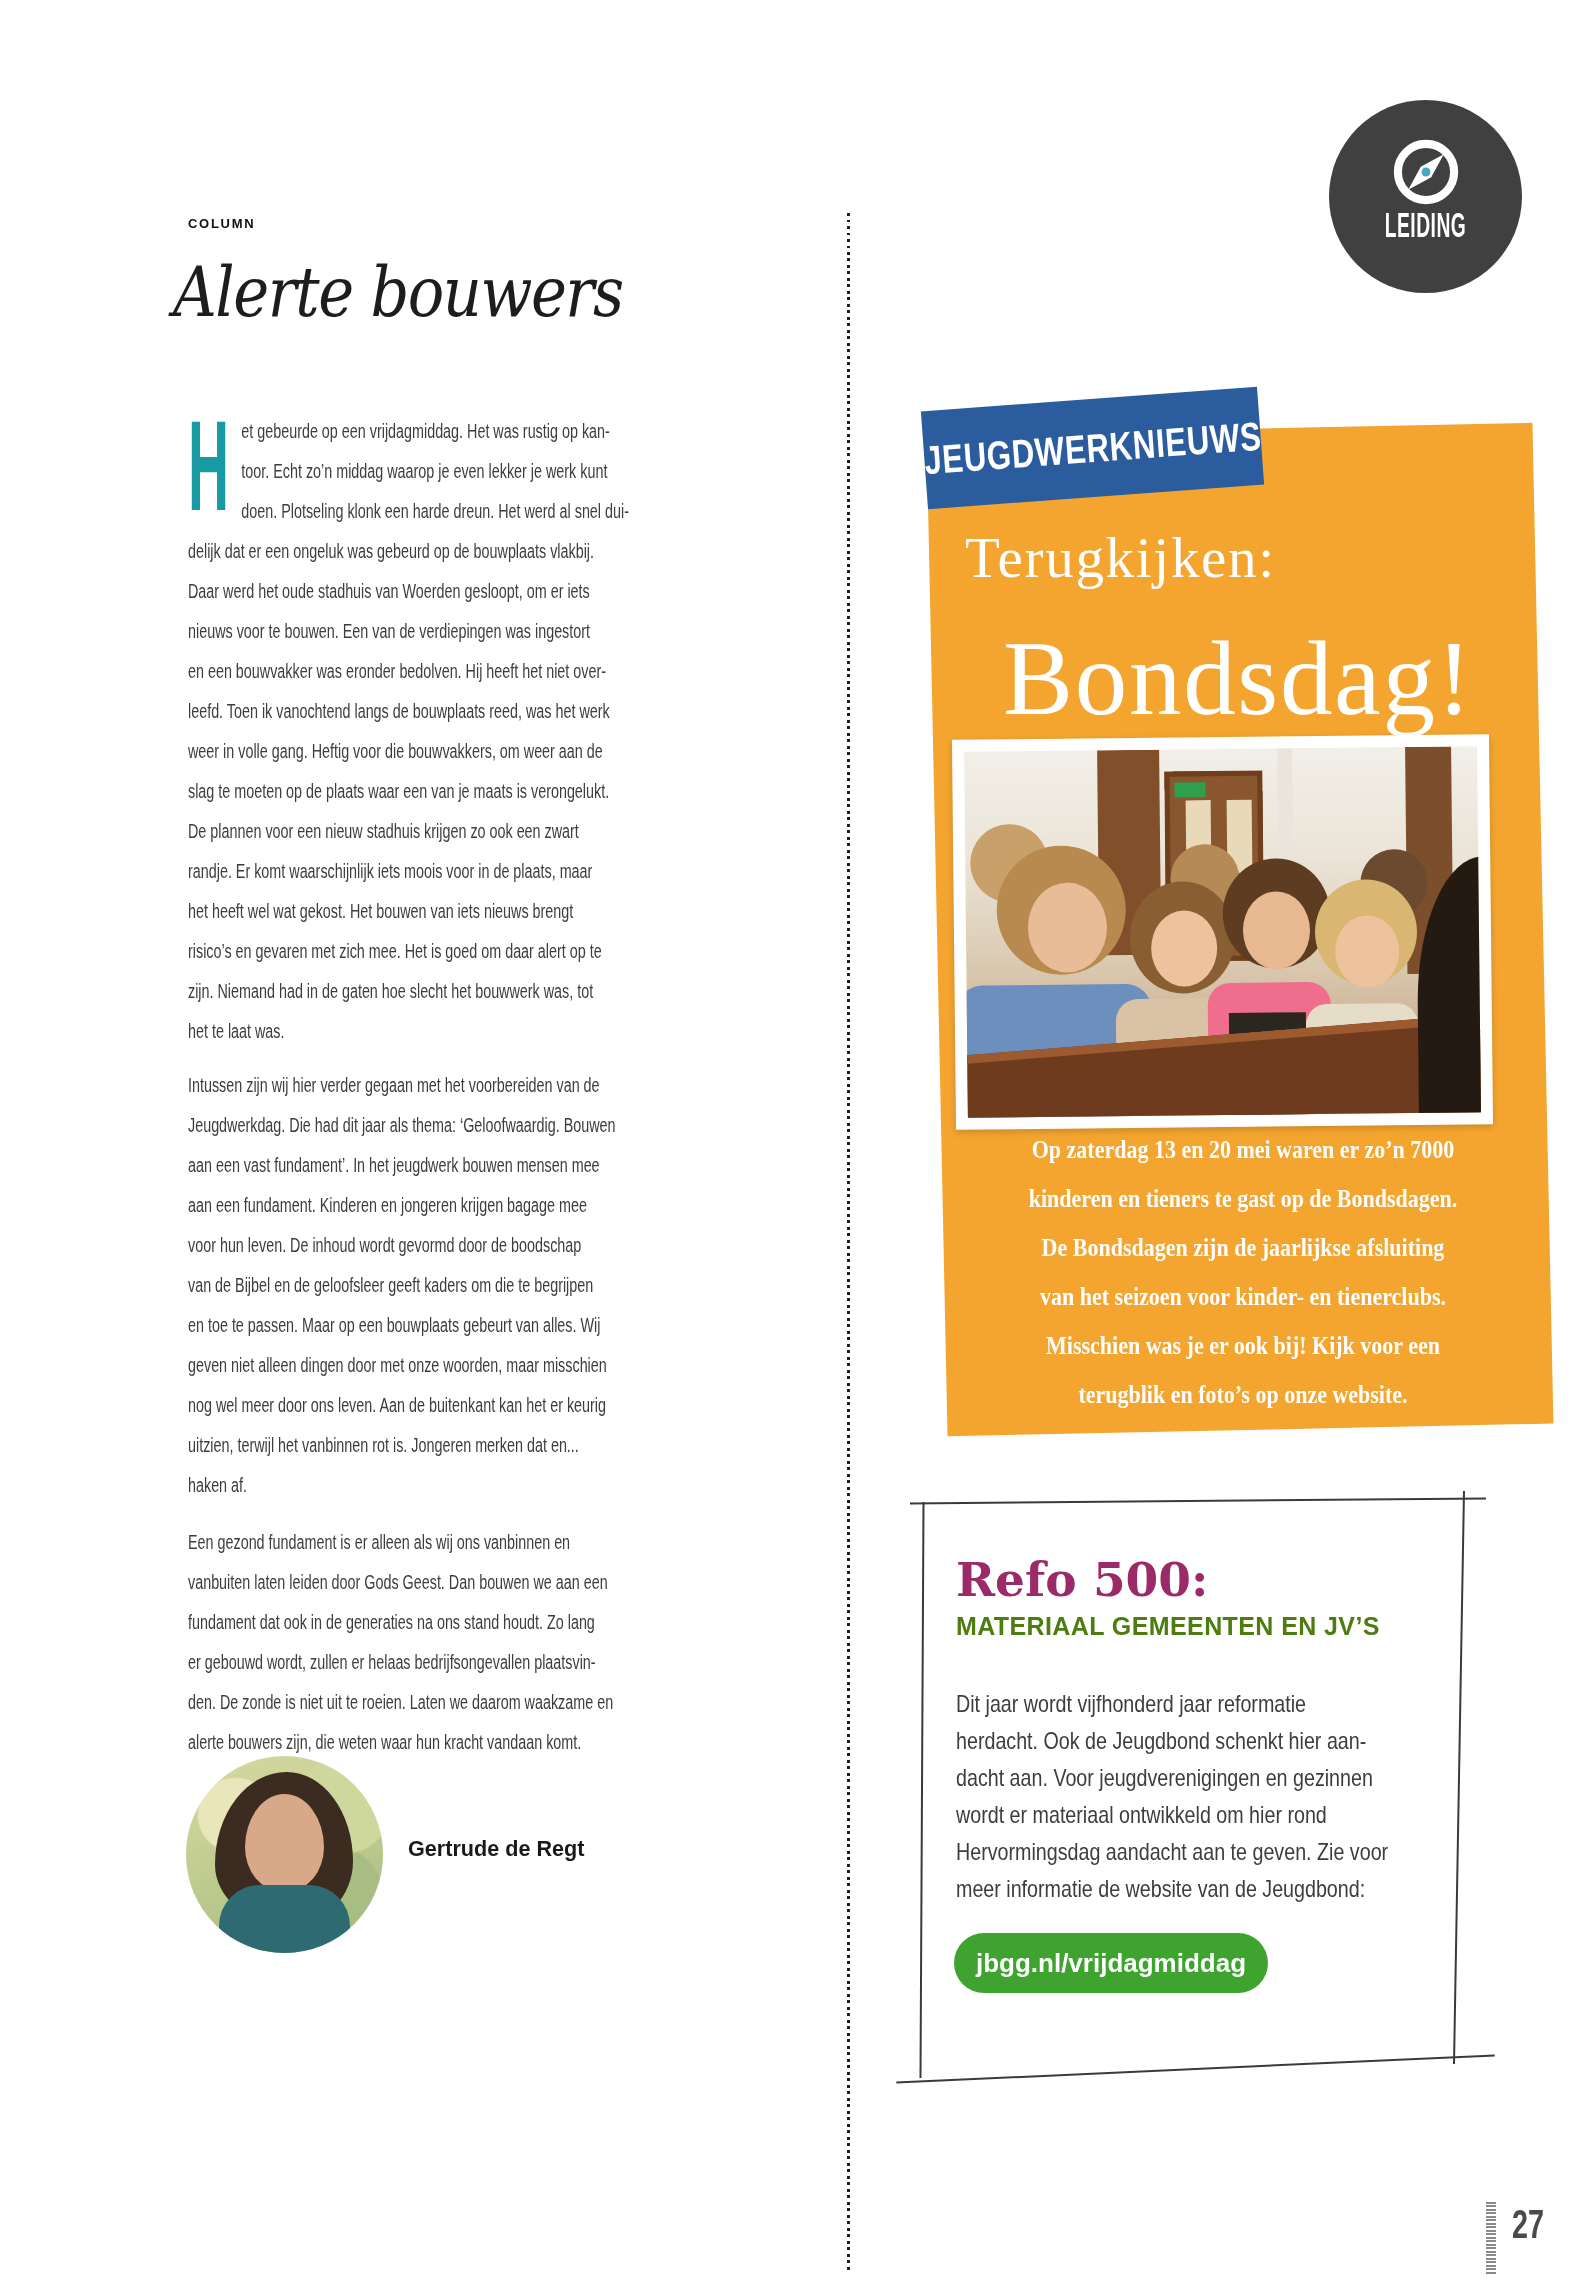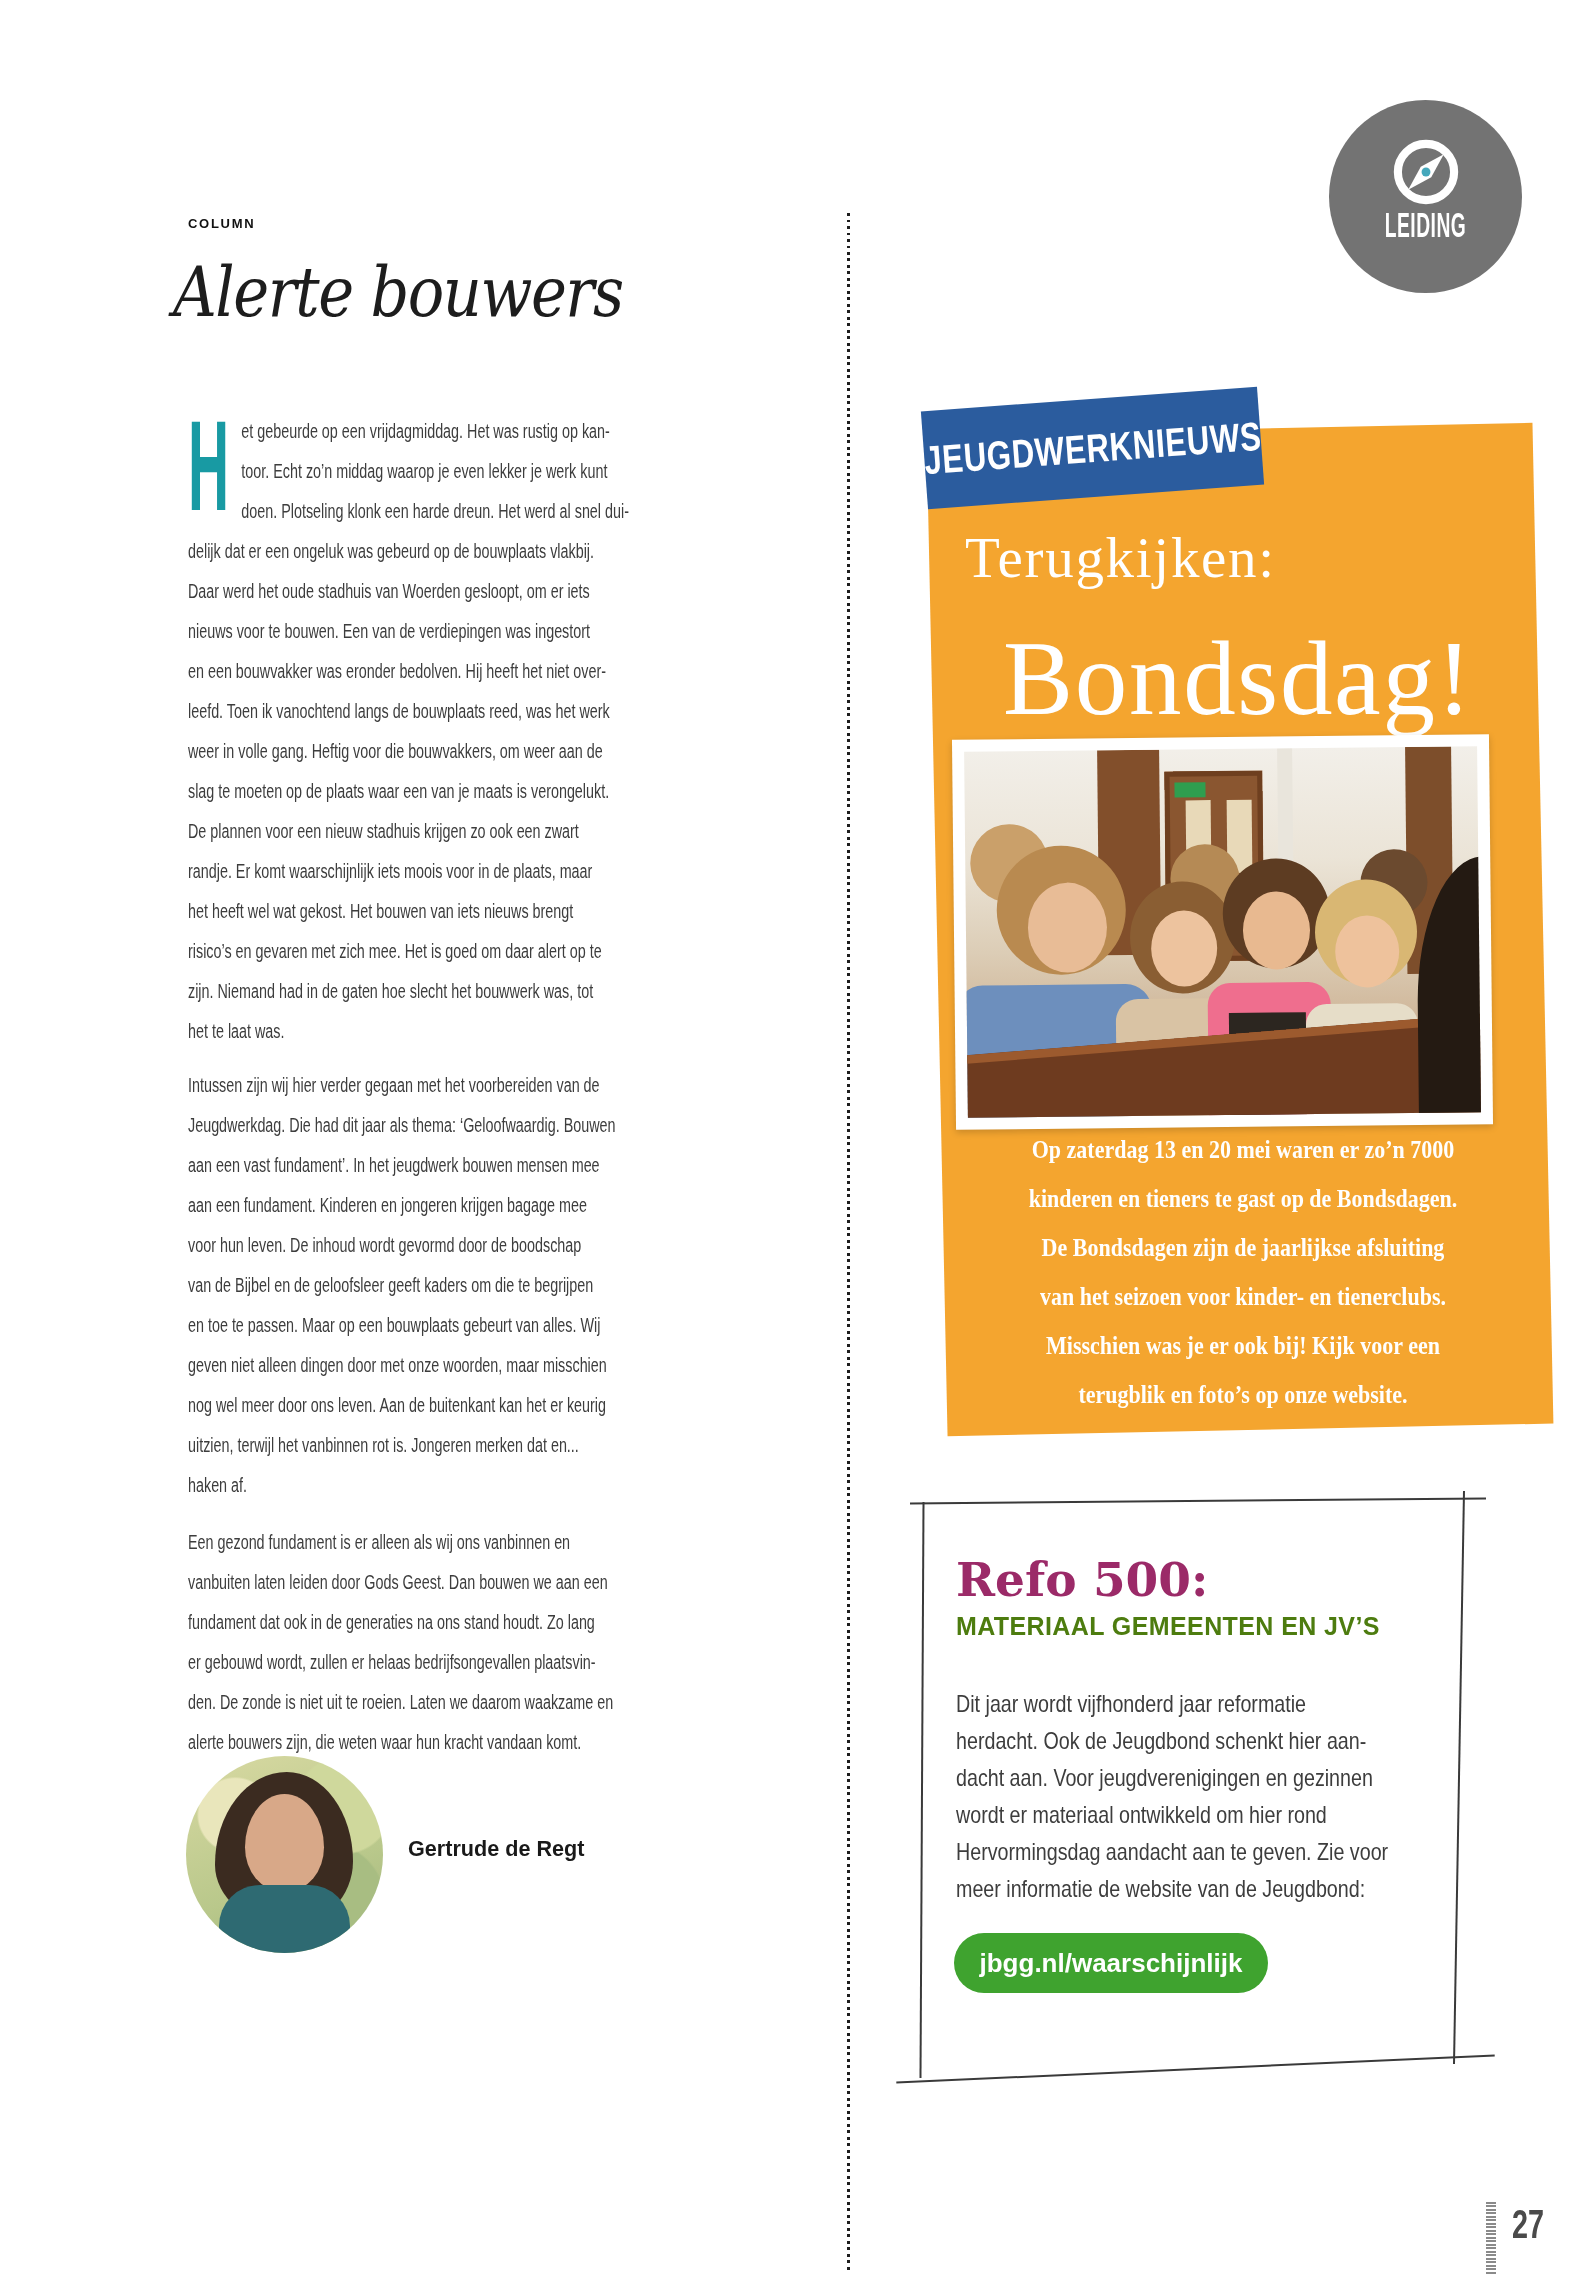--- a/index.html
+++ b/index.html
@@ -31,21 +31,21 @@
            border-radius:50% 50% 46% 46%/55% 55% 45% 45%;}
   .av-shirt{position:absolute;left:33px;top:129px;width:131px;height:69px;background:#2e6a72;
             border-radius:41px 41px 0 0;}
   .author-name{left:408px;top:1836px;font-size:21.6px;font-weight:700;color:#191919;}
 
   
   .divider{left:847px;top:213px;width:2.6px;height:2058px;
            background:repeating-linear-gradient(180deg,#1e1e1e 0 2.6px,transparent 2.6px 6.5px);}
 
   
-  .badge{left:1329px;top:100px;width:193px;height:193px;border-radius:50%;background:#737373;}
+  .badge{left:1329px;top:100px;width:193px;height:193px;border-radius:50%;background:#404040;}
   .badge svg{position:absolute;left:60px;top:35px;}
   .badge-label{position:absolute;left:0;top:105px;width:193px;text-align:center;color:#fff;
                font-size:35px;font-weight:700;letter-spacing:0.9px;transform:scaleX(.55);
                transform-origin:50% 0;white-space:nowrap;}
 
   
   .banner{left:924px;top:399px;width:337px;height:98px;background:#2b5c9e;
           transform:rotate(-4.2deg);display:flex;align-items:center;justify-content:center;}
   .banner span{color:#fff;font-size:40px;font-weight:700;letter-spacing:0.9px;
                transform:scaleX(.78);white-space:nowrap;}
@@ -240,20 +240,20 @@
   <div class="abs refo-title">Refo 500:</div>
   <div class="abs refo-sub">MATERIAAL GEMEENTEN EN JV’S</div>
   <div class="abs refo-body">Dit jaar wordt vijfhonderd jaar reformatie
 herdacht. Ook de Jeugdbond schenkt hier aan-
 dacht aan. Voor jeugdverenigingen en gezinnen
 wordt er materiaal ontwikkeld om hier rond
 Hervormingsdag aandacht aan te geven. Zie voor
 meer informatie de website van de Jeugdbond:</div>
 
   <div class="abs cta">
-    <span>jbgg.nl/waarschijnlijk</span>
+    <span>jbgg.nl/vrijdagmiddag</span>
   </div>
 
   <div class="abs pn-dashes"></div>
   <div class="abs pagenum">27</div>
 
 </div>
 
 
 </body></html>

